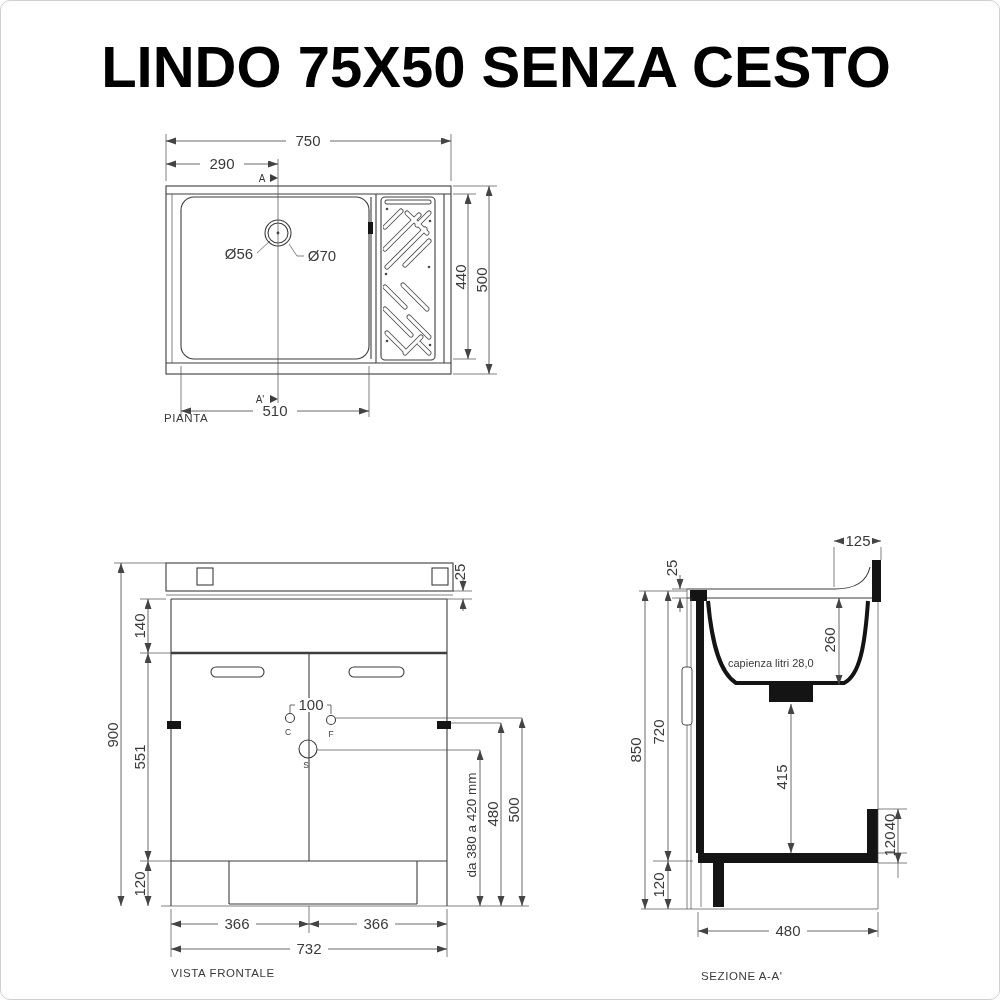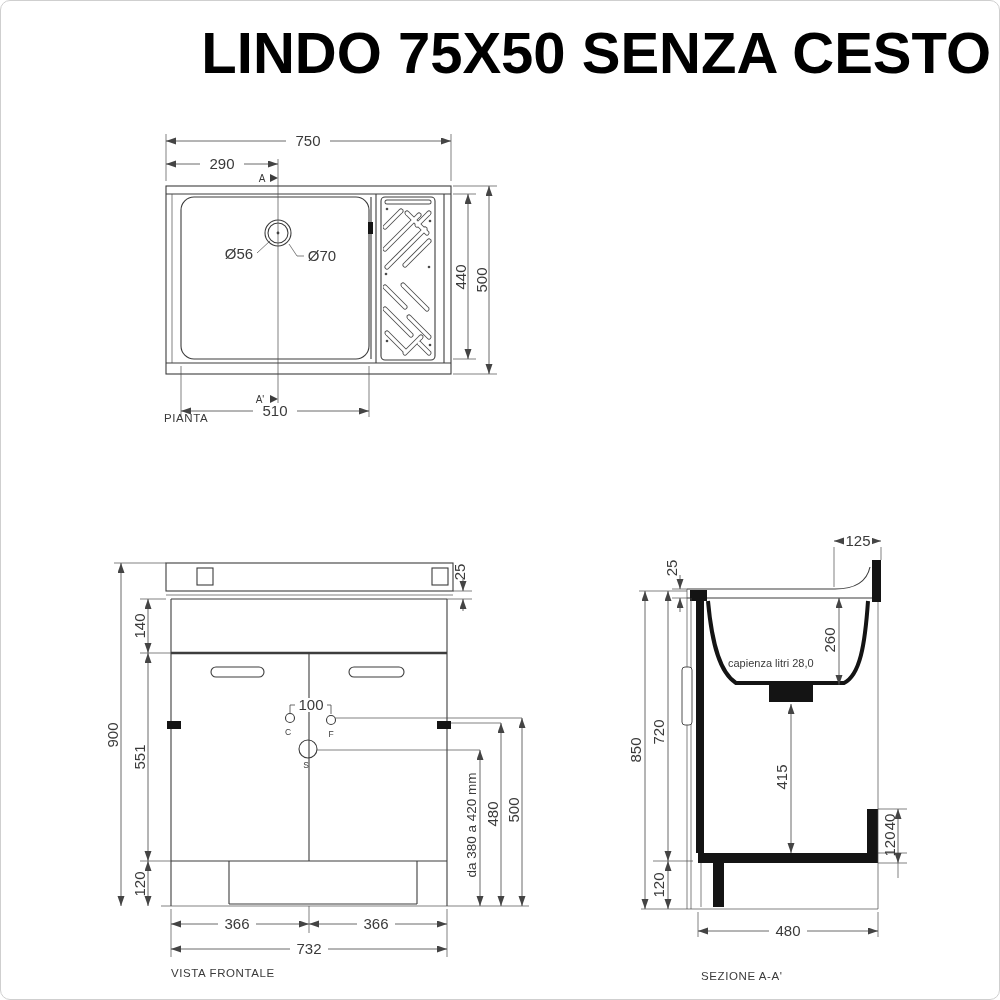--- a/index.html
+++ b/index.html
@@ -1,17 +1,17 @@
 <!DOCTYPE html>
 <html><head>
 <meta charset="utf-8">
 <style>
   html,body{margin:0;padding:0;background:#fff;}
   .canvas{position:relative;width:998px;height:998px;border:1px solid #cfcfcf;border-radius:10px;background:#fff;overflow:hidden;font-family:"Liberation Sans",sans-serif;}
-  h1.title{position:absolute;top:18px;left:0;right:8px;margin:0;text-align:right;font-family:"Liberation Sans",sans-serif;font-weight:bold;font-size:58px;letter-spacing:0;color:#000;}
+  h1.title{position:absolute;top:18px;left:0;right:8px;margin:14px;text-align:center;font-family:"Liberation Sans",sans-serif;font-weight:bold;font-size:58px;letter-spacing:0;color:#000;}
   svg{position:absolute;top:0;left:0;}
   .ln{stroke:#3d3d3d;stroke-width:1.1;fill:none;}
   .tk{stroke:#3d3d3d;stroke-width:2.4;fill:none;}
   .tn{stroke:#4a4a4a;stroke-width:0.7;fill:none;}
   .dim{stroke:#444;stroke-width:0.8;fill:none;marker-start:url(#ar);marker-end:url(#ar);}
   .dimE{stroke:#444;stroke-width:0.8;fill:none;marker-end:url(#ar);}
   .dimS{stroke:#444;stroke-width:0.8;fill:none;marker-start:url(#ar);}
   .dimnm{stroke:#444;stroke-width:0.8;fill:none;}
   .blk{fill:#141414;stroke:none;}
   .wbg{fill:#fff;stroke:none;}

